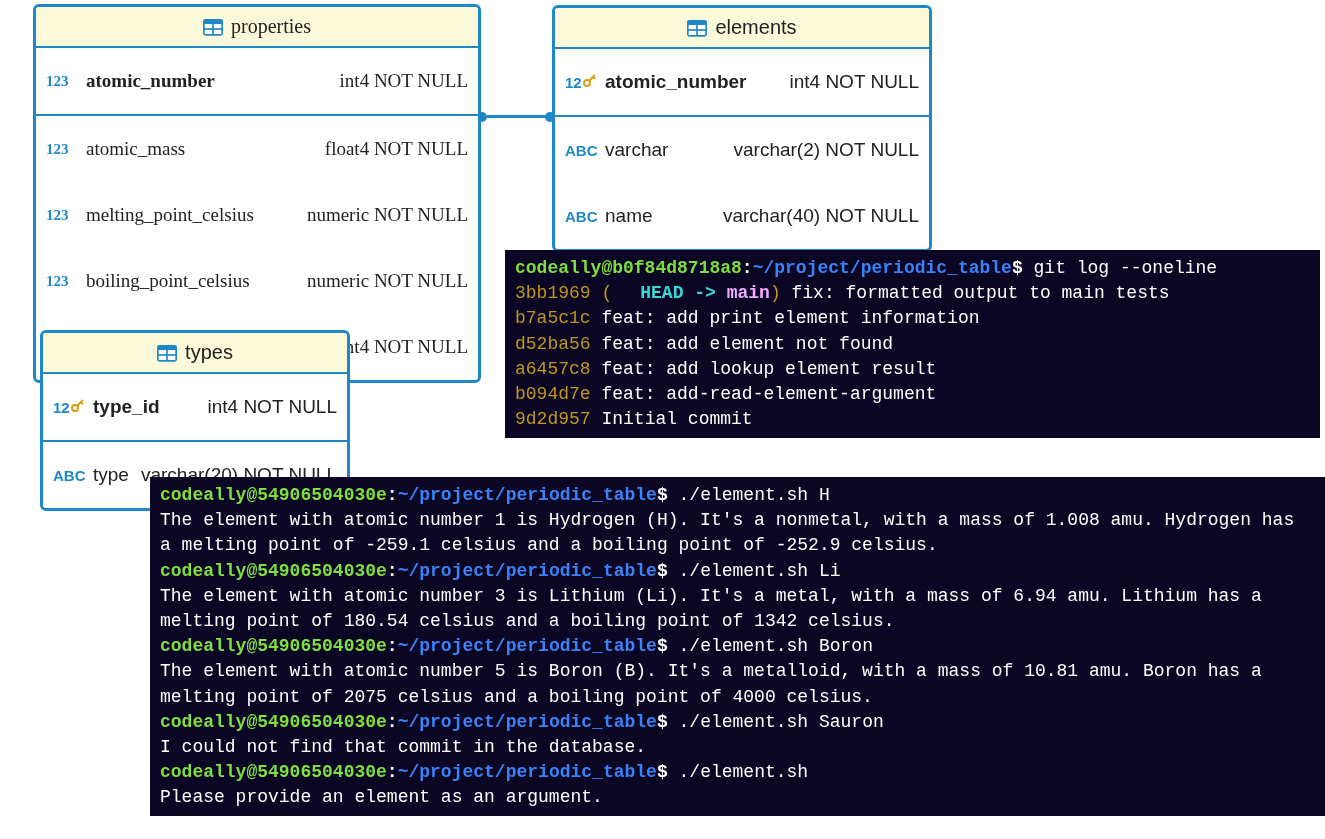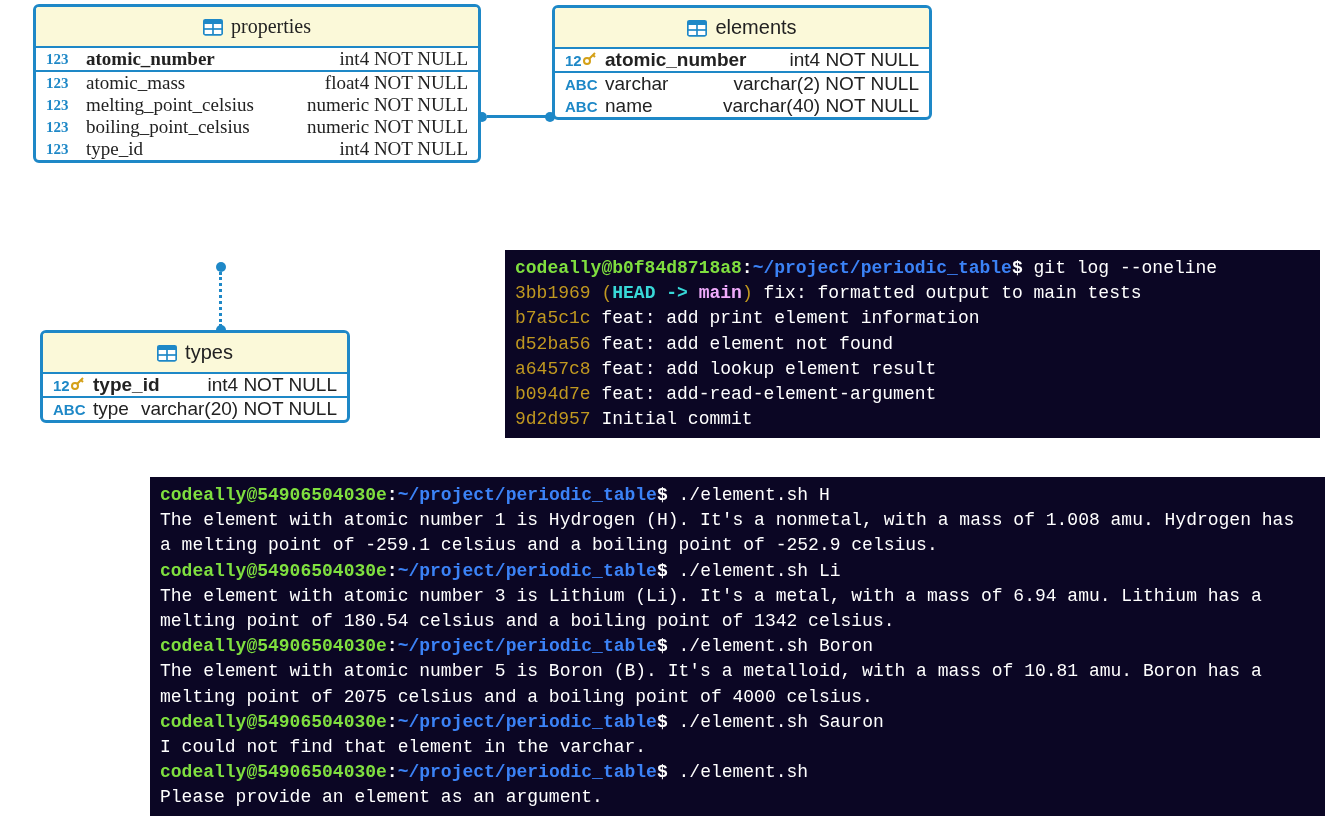--- a/index.html
+++ b/index.html
@@ -29,21 +29,21 @@
     color: #222;
     gap: 8px;
   }
   .table-icon {
     width: 20px; height: 18px;
     display: inline-block;
   }
   .db-col-row {
     display: flex;
     align-items: center;
-    padding: 0 10px;
+    padding: 22px 10px;
     font-size: 19px;
     gap: 6px;
   }
   .db-col-row.first { border-bottom: 2px solid #1e88c7; }
   .type-icon {
     color: #1e88c7;
     font-weight: bold;
     font-size: 15px;
     width: 34px;
     display: inline-flex;
@@ -62,21 +62,21 @@
     font-size: 18px;
     line-height: 1.4;
     white-space: pre-wrap;
     overflow: hidden;
   }
   .t-user { color: #7fdf3f; font-weight: bold; }
   .t-path { color: #3b82f6; font-weight: bold; }
   .t-white { color: #fff; font-weight: bold; }
   .t-cmd { color: #fff; }
   .t-hash { color: #c09820; }
-  .t-head { color: #38d8d8; font-weight: bold; }
+  .t-head { color: #38d8d8; font-weight: bold; margin-left: 28px; }
   .t-branch { color: #f0abfc; font-weight: bold; }
   .t-paren { color: #c09820; }
   .conn-dot {
     position: absolute;
     width: 10px; height: 10px;
     background: #1e88c7;
     border-radius: 50%;
   }
   .conn-line {
     position: absolute;
@@ -215,16 +215,16 @@
 <span class="t-hash">9d2d957</span> <span class="t-cmd">Initial commit</span>
 </div>
 
 <div class="terminal" style="left:150px; top:477px; width:1175px;" id="term2"><span class="t-user">codeally@54906504030e</span><span class="t-white">:</span><span class="t-path">~/project/periodic_table</span><span class="t-white">$</span> <span class="t-cmd">./element.sh H</span>
 <span class="t-cmd">The element with atomic number 1 is Hydrogen (H). It's a nonmetal, with a mass of 1.008 amu. Hydrogen has a melting point of -259.1 celsius and a boiling point of -252.9 celsius.</span>
 <span class="t-user">codeally@54906504030e</span><span class="t-white">:</span><span class="t-path">~/project/periodic_table</span><span class="t-white">$</span> <span class="t-cmd">./element.sh Li</span>
 <span class="t-cmd">The element with atomic number 3 is Lithium (Li). It's a metal, with a mass of 6.94 amu. Lithium has a melting point of 180.54 celsius and a boiling point of 1342 celsius.</span>
 <span class="t-user">codeally@54906504030e</span><span class="t-white">:</span><span class="t-path">~/project/periodic_table</span><span class="t-white">$</span> <span class="t-cmd">./element.sh Boron</span>
 <span class="t-cmd">The element with atomic number 5 is Boron (B). It's a metalloid, with a mass of 10.81 amu. Boron has a melting point of 2075 celsius and a boiling point of 4000 celsius.</span>
 <span class="t-user">codeally@54906504030e</span><span class="t-white">:</span><span class="t-path">~/project/periodic_table</span><span class="t-white">$</span> <span class="t-cmd">./element.sh Sauron</span>
-<span class="t-cmd">I could not find that element in the varchar.</span>
+<span class="t-cmd">I could not find that commit in the database.</span>
 <span class="t-user">codeally@54906504030e</span><span class="t-white">:</span><span class="t-path">~/project/periodic_table</span><span class="t-white">$</span> <span class="t-cmd">./element.sh</span>
 <span class="t-cmd">Please provide an element as an argument.</span>
 </div>
 
 </body></html>

